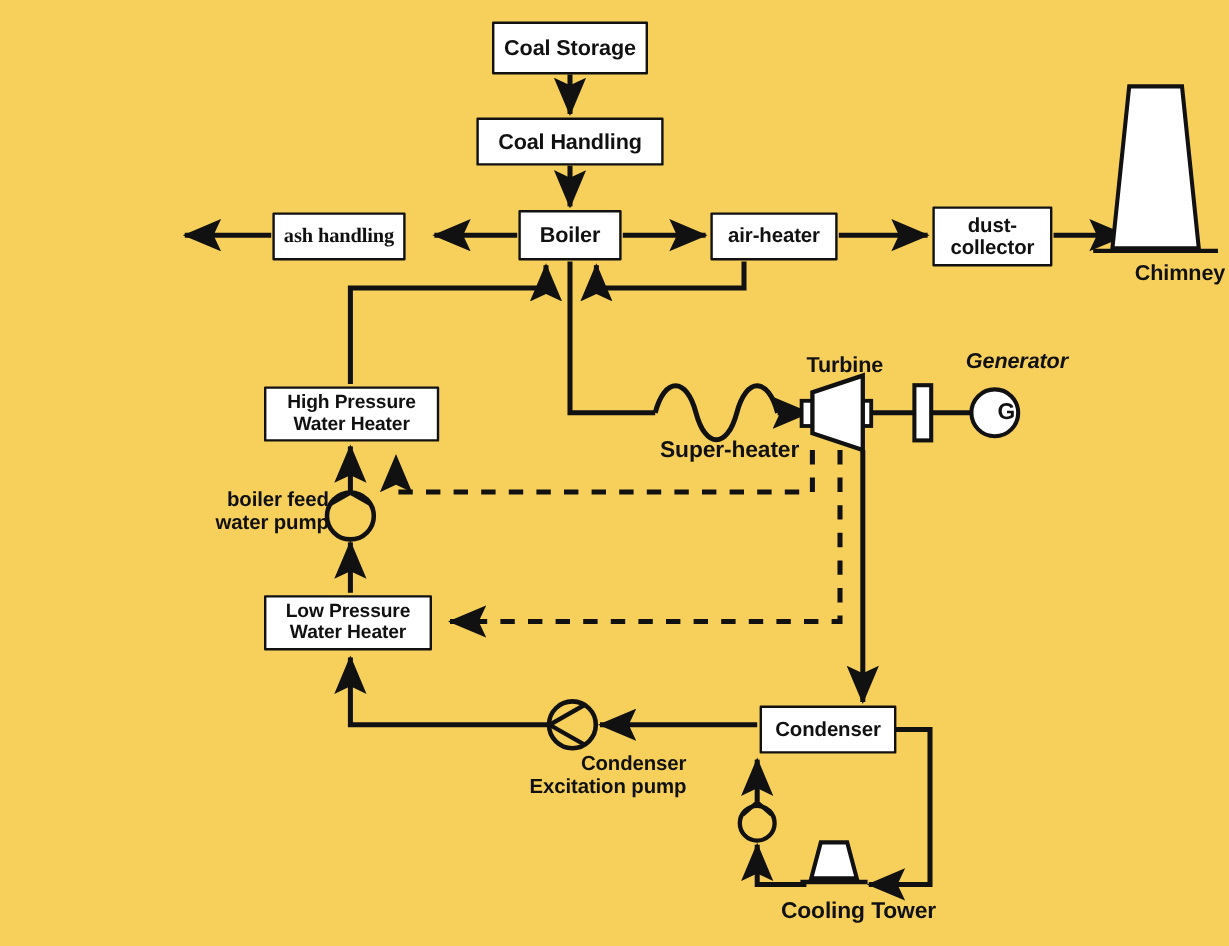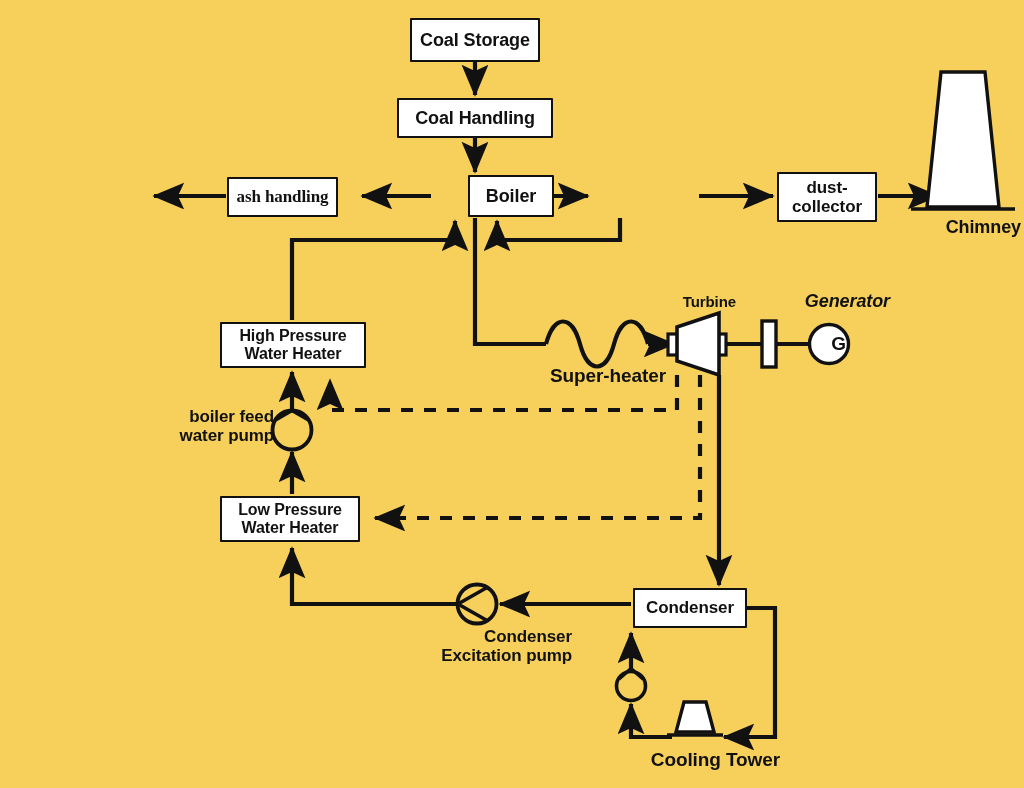--- a/index.html
+++ b/index.html
@@ -144,40 +144,41 @@
     <g>
       <polygon points="684,702 706,702 714,732 676,732" fill="#FFFFFF" stroke="#111111" stroke-width="3.4"></polygon>
       <line x1="667" y1="735" x2="723" y2="735" stroke="#111111" stroke-width="3.6"></line>
     </g>
   </svg>
 
   <div class="node-box" style="left:410px; top:18px; width:130px; height:44px; font-size:18px;">Coal Storage</div>
 
   <div class="node-box" style="left:397px; top:98px; width:156px; height:40px; font-size:18px;">Coal Handling</div>
 
-  <div class="node-box" style="left:432px; top:175px; width:86px; height:42px; font-size:18px;margin-left:36px;">Boiler</div>
+  <div class="node-box" style="left:432px; top:175px; width:86px; height:42px; font-size:18px;">Boiler</div>
 
   <div class="node-box" style="left:227px; top:177px; width:111px; height:40px; font-size:17px;font-family:Liberation Serif, serif;">ash handling</div>
 
 
+  <div class="node-box" style="left:592px; top:177px; width:106px; height:40px; font-size:17px;">air-heater</div>
 
   <div class="node-box" style="left:777px; top:172px; width:100px; height:50px; font-size:17px; white-space:pre-line;">dust-
 collector</div>
 
   <div class="node-box" style="left:220px; top:322px; width:146px; height:46px; font-size:16px; white-space:pre-line;">High Pressure
 Water Heater</div>
 
   <div class="node-box" style="left:220px; top:496px; width:140px; height:46px; font-size:16px; white-space:pre-line;">Low Pressure
 Water Heater</div>
 
   <div class="node-box" style="left:633px; top:588px; width:114px; height:40px; font-size:17px;">Condenser</div>
 
   <div class="free-label" style="left:925px; top:217px; width:96px; font-size:18px;">Chimney</div>
 
-  <div class="free-label" style="left:650px; top:294px; width:86px; font-size:15px;">Turbine</div>
+  <div class="free-label" style="left:650px; top:294px; width:86px; font-size:18px;">Turbine</div>
 
   <div class="free-label" style="left:780px; top:291px; width:110px; font-size:18px;font-style:italic;">Generator</div>
 
   <div class="free-label" style="left:812px; top:333px; width:34px; font-size:19px;">G</div>
 
   <div class="free-label" style="left:144px; top:407px; width:130px; font-size:17px;">boiler feed
 water pump</div>
 
   <div class="free-label" style="left:510px; top:365px; width:156px; font-size:19px;">Super-heater</div>
 

